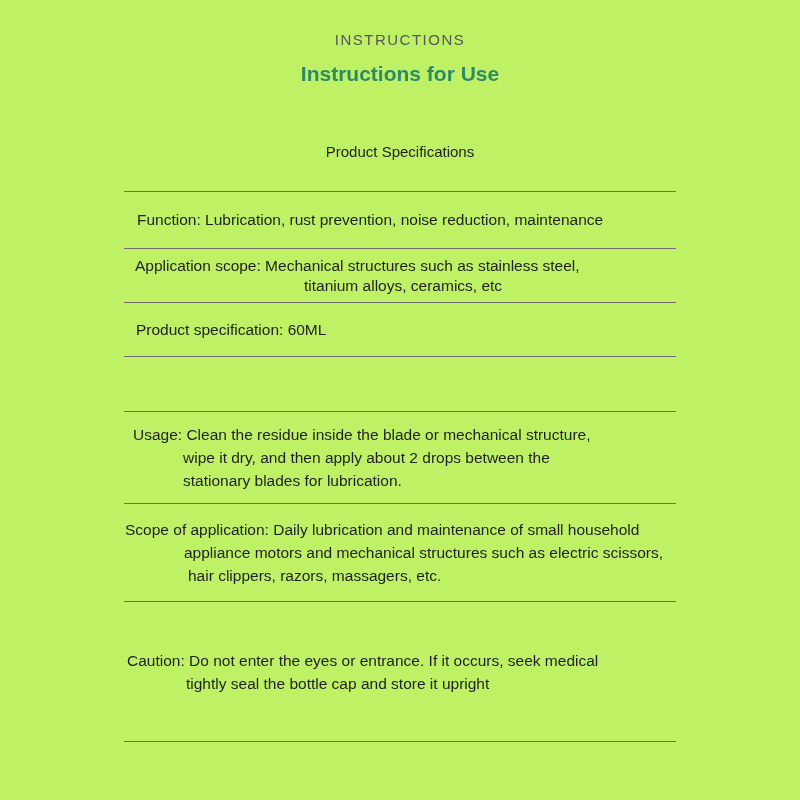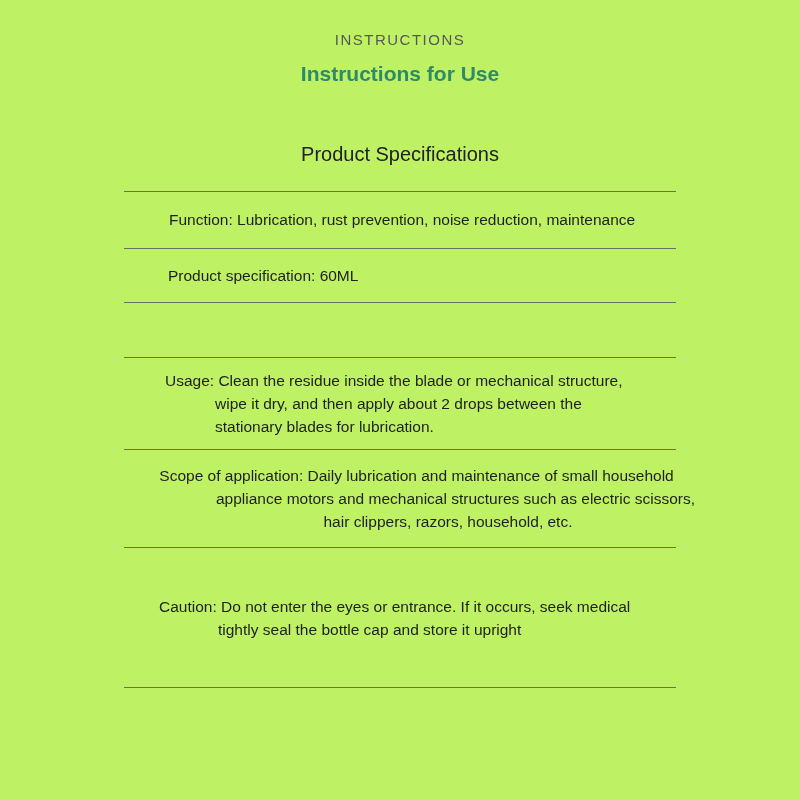--- a/index.html
+++ b/index.html
@@ -35,21 +35,21 @@
     font-size: 21px;
     font-weight: bold;
     color: var(--accent-color, #2e8a68);
   }
   .subtitle {
     position: absolute;
     top: 143px;
     left: 0;
     width: 100%;
     text-align: center;
-    font-size: 20px;
+    font-size: 15px;
     color: #222222;
   }
   .spec-table {
     position: absolute;
     top: 191px;
     left: 124px;
     width: 552px;
   }
   .spec-row {
     box-sizing: border-box;
@@ -58,46 +58,49 @@
     flex-direction: column;
     justify-content: center;
   }
   .spec-row:last-child {
     border-bottom: 1.6px solid var(--rule-color, #6d6d6d);
   }
   .spec-line {
     font-size: 15.5px;
     color: var(--text-color, #1f1f1f);
     white-space: nowrap;
-    margin-left: 32px;
   }
 </style>
 </head>
 <body>
 
 <div class="page">
   <div class="kicker">INSTRUCTIONS</div>
   <h1 class="title">Instructions for Use</h1>
   <div class="subtitle">Product Specifications</div>
   <div class="spec-table" id="spec-table">
       <div class="spec-row" style="height: 57px;">
         <div class="spec-line" style="padding-left: 13px; line-height: 20px;">Function: Lubrication, rust prevention, noise reduction, maintenance</div>
       </div>
       <div class="spec-row" style="height: 54px;">
+        <div class="spec-line" style="padding-left: 11px; line-height: 20px;">Application scope: Mechanical structures such as stainless steel,</div>
+        <div class="spec-line" style="padding-left: 180px; line-height: 20px;">titanium alloys, ceramics, etc</div>
+      </div>
+      <div class="spec-row" style="height: 54px;">
         <div class="spec-line" style="padding-left: 12px; line-height: 20px;">Product specification: 60ML</div>
       </div>
       <div class="spec-row" style="height: 55px;"></div>
       <div class="spec-row" style="height: 92px;">
         <div class="spec-line" style="padding-left: 9px; line-height: 23px;">Usage: Clean the residue inside the blade or mechanical structure,</div>
         <div class="spec-line" style="padding-left: 59px; line-height: 23px;">wipe it dry, and then apply about 2 drops between the</div>
         <div class="spec-line" style="padding-left: 59px; line-height: 23px;">stationary blades for lubrication.</div>
       </div>
-      <div class="spec-row" style="height: 98px; text-align: center;">
+      <div class="spec-row" style="height: 98px;">
         <div class="spec-line" style="padding-left: 1px; line-height: 23px;">Scope of application: Daily lubrication and maintenance of small household</div>
         <div class="spec-line" style="padding-left: 60px; line-height: 23px;">appliance motors and mechanical structures such as electric scissors,</div>
-        <div class="spec-line" style="padding-left: 64px; line-height: 23px;">hair clippers, razors, household, etc.</div>
+        <div class="spec-line" style="padding-left: 64px; line-height: 23px;">hair clippers, razors, massagers, etc.</div>
       </div>
       <div class="spec-row" style="height: 141px;">
         <div class="spec-line" style="padding-left: 3px; line-height: 23px;">Caution: Do not enter the eyes or entrance. If it occurs, seek medical</div>
         <div class="spec-line" style="padding-left: 62px; line-height: 23px;">tightly seal the bottle cap and store it upright</div>
       </div>
     </div>
 </div>
 
 </body></html>

